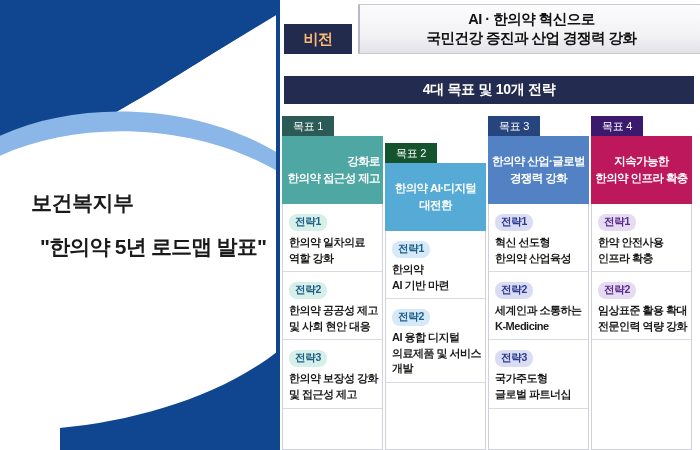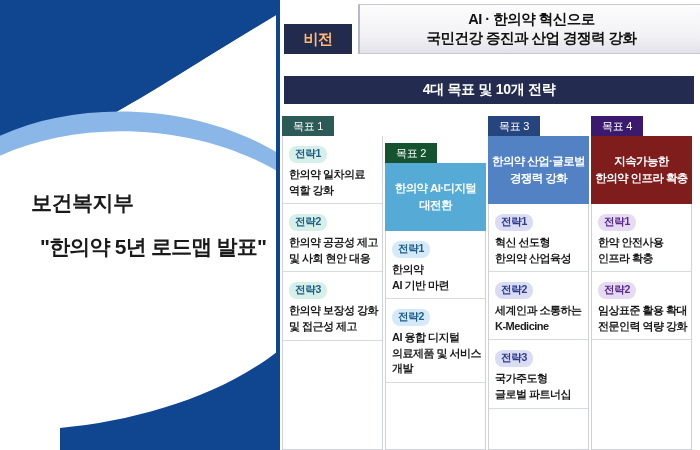--- a/index.html
+++ b/index.html
@@ -241,20 +241,24 @@
         <div class="vision-line">AI · 한의약 혁신으로</div>
         <div class="vision-line">국민건강 증진과 산업 경쟁력 강화</div>
       </div>
     </div>
 
     <div id="section-banner">4대 목표 및 10개 전략</div>
 
     <div id="goal-grid">
         <div class="goal-col">
           <div class="goal-tab" style="background: rgb(44, 91, 87);">목표 1</div>
+          <div class="goal-box clip-left" style="background: rgb(79, 167, 164);">
+            <div class="goal-line">강화로</div>
+            <div class="goal-line">한의약 접근성 제고</div>
+          </div>
           <div class="strategy-stack">
             <div class="strategy-item"><div class="strategy-badge" style="background: rgb(214, 239, 233); color: rgb(29, 95, 134);">전략1</div><div class="strategy-line">한의약 일차의료</div><div class="strategy-line">역할 강화</div></div>
             <div class="strategy-item"><div class="strategy-badge" style="background: rgb(214, 239, 233); color: rgb(29, 95, 134);">전략2</div><div class="strategy-line">한의약 공공성 제고</div><div class="strategy-line">및 사회 현안 대응</div></div>
             <div class="strategy-item"><div class="strategy-badge" style="background: rgb(214, 239, 233); color: rgb(29, 95, 134);">전략3</div><div class="strategy-line">한의약 보장성 강화</div><div class="strategy-line">및 접근성 제고</div></div>
             <div class="spacer-flex"></div>
           </div>
         </div>
         <div class="goal-col">
           <div class="goal-tab" style="background: #14532d; margin-top: 27px;">목표 2</div>
           <div class="goal-box" style="background: rgb(85, 170, 214);">
@@ -275,21 +279,21 @@
           </div>
           <div class="strategy-stack">
             <div class="strategy-item"><div class="strategy-badge" style="background: rgb(218, 220, 244); color: rgb(43, 58, 140);">전략1</div><div class="strategy-line">혁신 선도형</div><div class="strategy-line">한의약 산업육성</div></div>
             <div class="strategy-item"><div class="strategy-badge" style="background: rgb(218, 220, 244); color: rgb(43, 58, 140);">전략2</div><div class="strategy-line">세계인과 소통하는</div><div class="strategy-line">K-Medicine</div></div>
             <div class="strategy-item"><div class="strategy-badge" style="background: rgb(218, 220, 244); color: rgb(43, 58, 140);">전략3</div><div class="strategy-line">국가주도형</div><div class="strategy-line">글로벌 파트너십</div></div>
             <div class="spacer-flex"></div>
           </div>
         </div>
         <div class="goal-col">
           <div class="goal-tab" style="background: rgb(59, 26, 110);">목표 4</div>
-          <div class="goal-box" style="background: #7f1d1d;">
+          <div class="goal-box" style="background: #be185d;">
             <div class="goal-line">지속가능한</div>
             <div class="goal-line">한의약 인프라 확충</div>
           </div>
           <div class="strategy-stack">
             <div class="strategy-item"><div class="strategy-badge" style="background: rgb(230, 220, 242); color: rgb(90, 43, 140);">전략1</div><div class="strategy-line">한약 안전사용</div><div class="strategy-line">인프라 확충</div></div>
             <div class="strategy-item"><div class="strategy-badge" style="background: rgb(230, 220, 242); color: rgb(90, 43, 140);">전략2</div><div class="strategy-line">임상표준 활용 확대</div><div class="strategy-line">전문인력 역량 강화</div></div>
             <div class="spacer-flex"></div>
           </div>
         </div>
       </div>

